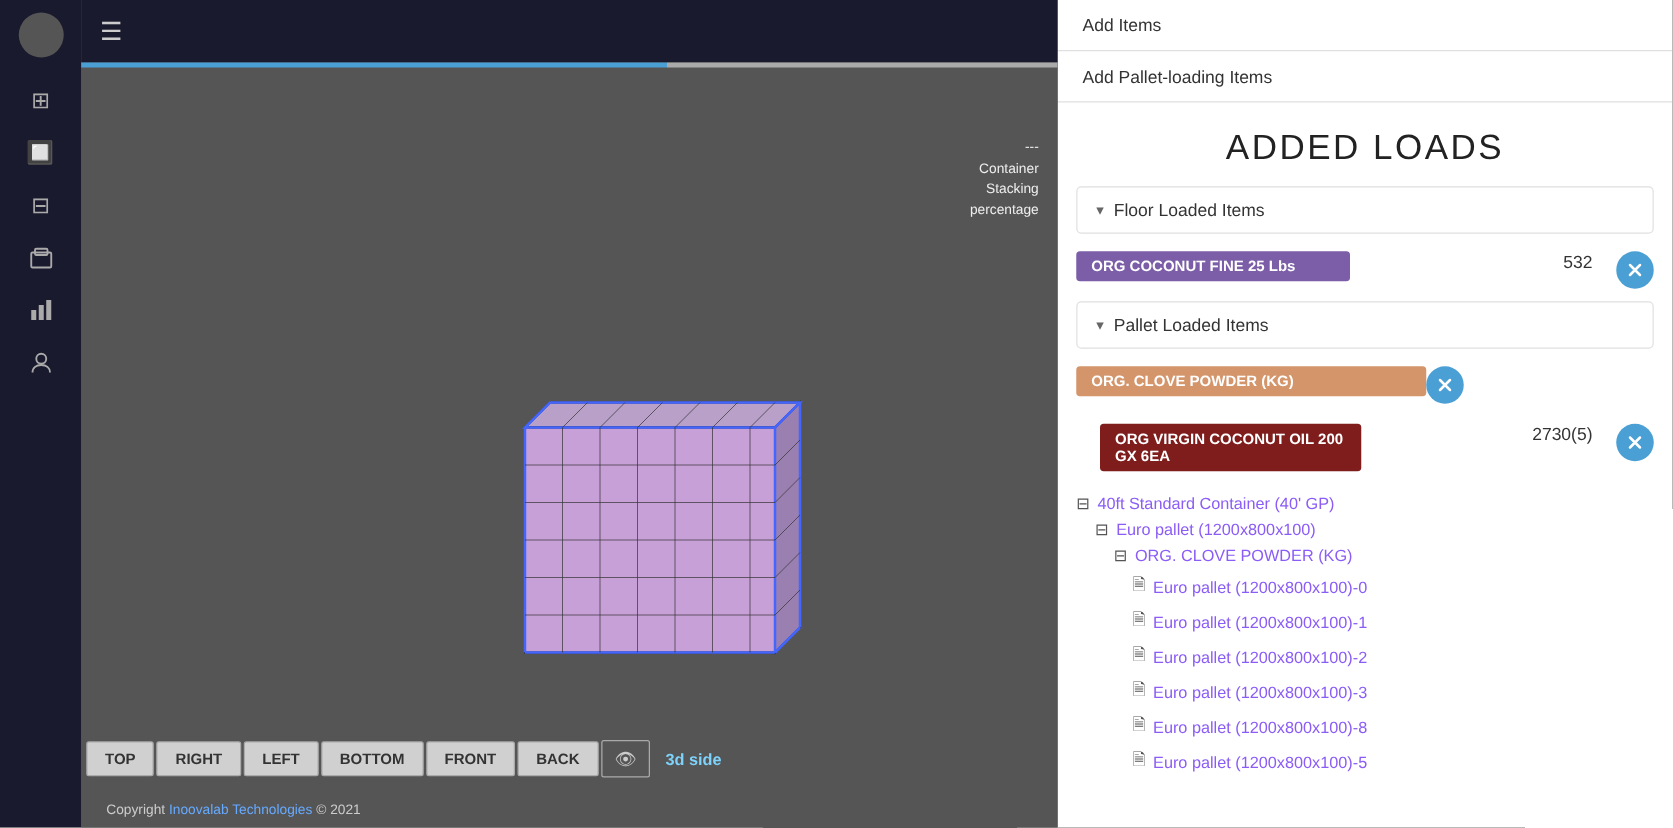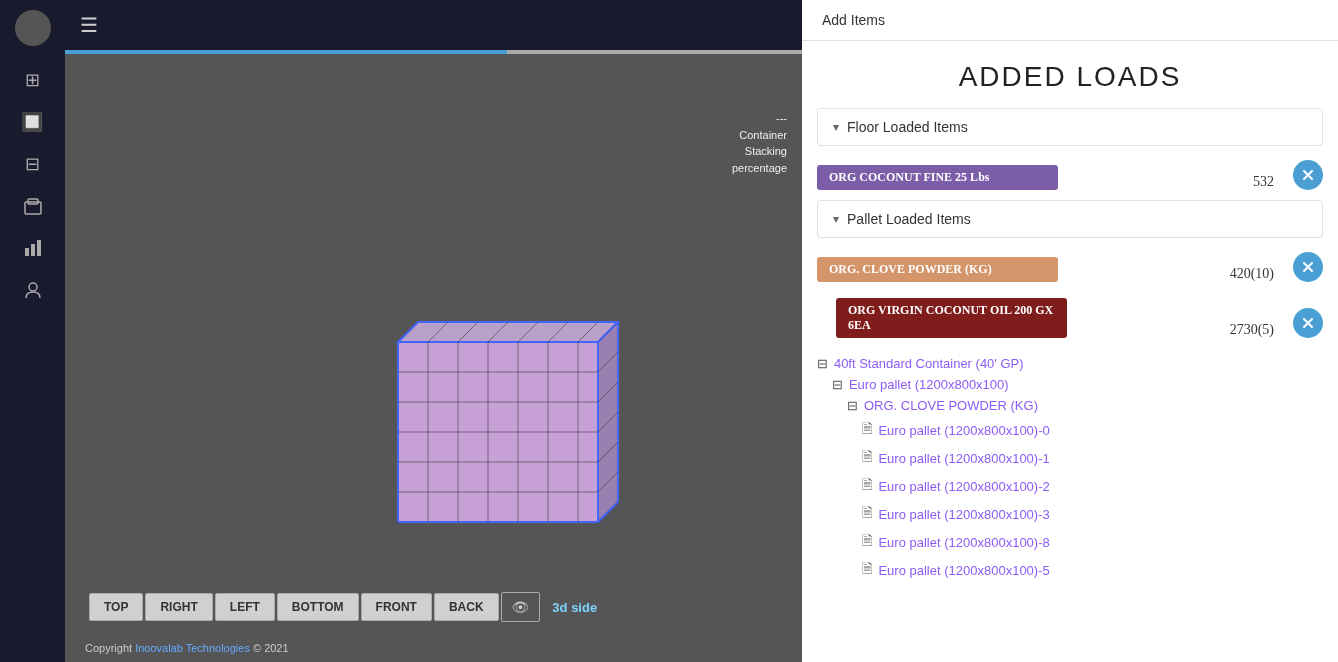--- a/index.html
+++ b/index.html
@@ -83,21 +83,21 @@
       text-align: right;
       font-size: 11px;
       color: #eee;
       line-height: 1.5;
     }
 
     
     .view-tabs {
       position: absolute;
       bottom: 40px;
-      left: 24px;
+      left: 4px;
       display: flex;
       gap: 2px;
       align-items: center;
       margin-top: 22px;
     }
     .view-tab {
       background: #d0d0d0;
       border: 1px solid #aaa;
       padding: 6px 14px;
       font-size: 12px;
@@ -142,21 +142,21 @@
       color: #ccc;
       text-align: right;
     }
     .copyright a {
       color: #6af;
       text-decoration: none;
     }
 
     
     .right-panel {
-      width: 536px;
+      width: 492px;
       background: #fff;
       display: flex;
       flex-direction: column;
       flex-shrink: 0;
       overflow-y: auto;
     }
 
     .panel-menu-item {
       padding: 12px 20px;
       border-bottom: 1px solid #e0e0e0;
@@ -189,24 +189,23 @@
     }
     .section-header .chevron {
       margin-right: 8px;
       font-size: 12px;
       color: #666;
     }
 
     
     .item-row {
       display: flex;
-      align-items: flex-end;
+      align-items: flex-start;
       padding: 6px 15px;
       margin-bottom: 4px;
-      font-family: Liberation Serif, serif;
     }
     .item-badge {
       padding: 5px 12px;
       border-radius: 3px;
       font-size: 12px;
       font-weight: bold;
       color: #fff;
       flex: 1;
       max-width: 280px;
     }
@@ -368,20 +367,21 @@
 
     <div class="copyright">
       <span>Copyright </span><a>Inoovalab Technologies</a><span> © 2021</span>
     </div>
   </div>
 </div>
 
 <div class="right-panel">
 
   <div class="panel-menu-item">Add Items</div>
+  <div class="panel-menu-item">Add Pallet-loading Items</div>
 
   <h2 class="added-loads-title">ADDED LOADS</h2>
 
   <div class="section-header">
     <span class="chevron">▾</span>
     <span>Floor Loaded Items</span>
   </div>
 
   <div class="item-row">
     <span class="item-badge badge-purple">ORG COCONUT FINE 25 Lbs</span>
@@ -393,21 +393,20 @@
     </button>
   </div>
 
   <div class="section-header">
     <span class="chevron">▾</span>
     <span>Pallet Loaded Items</span>
   </div>
 
   <div class="item-row">
     <span class="item-badge badge-orange">ORG. CLOVE POWDER (KG)</span>
-    <span class="item-count">420(10)</span>
     <button class="delete-btn">
       <svg width="14" height="14" viewBox="0 0 14 14" fill="none">
         <path d="M3 3L11 11M11 3L3 11" stroke="white" stroke-width="2" stroke-linecap="round"></path>
       </svg>
     </button>
   </div>
   <div class="item-row">
     <span class="item-badge badge-teal">ORG VIRGIN COCONUT OIL 200 GX 6EA</span>
     <span class="item-count">2730(5)</span>
     <button class="delete-btn">

